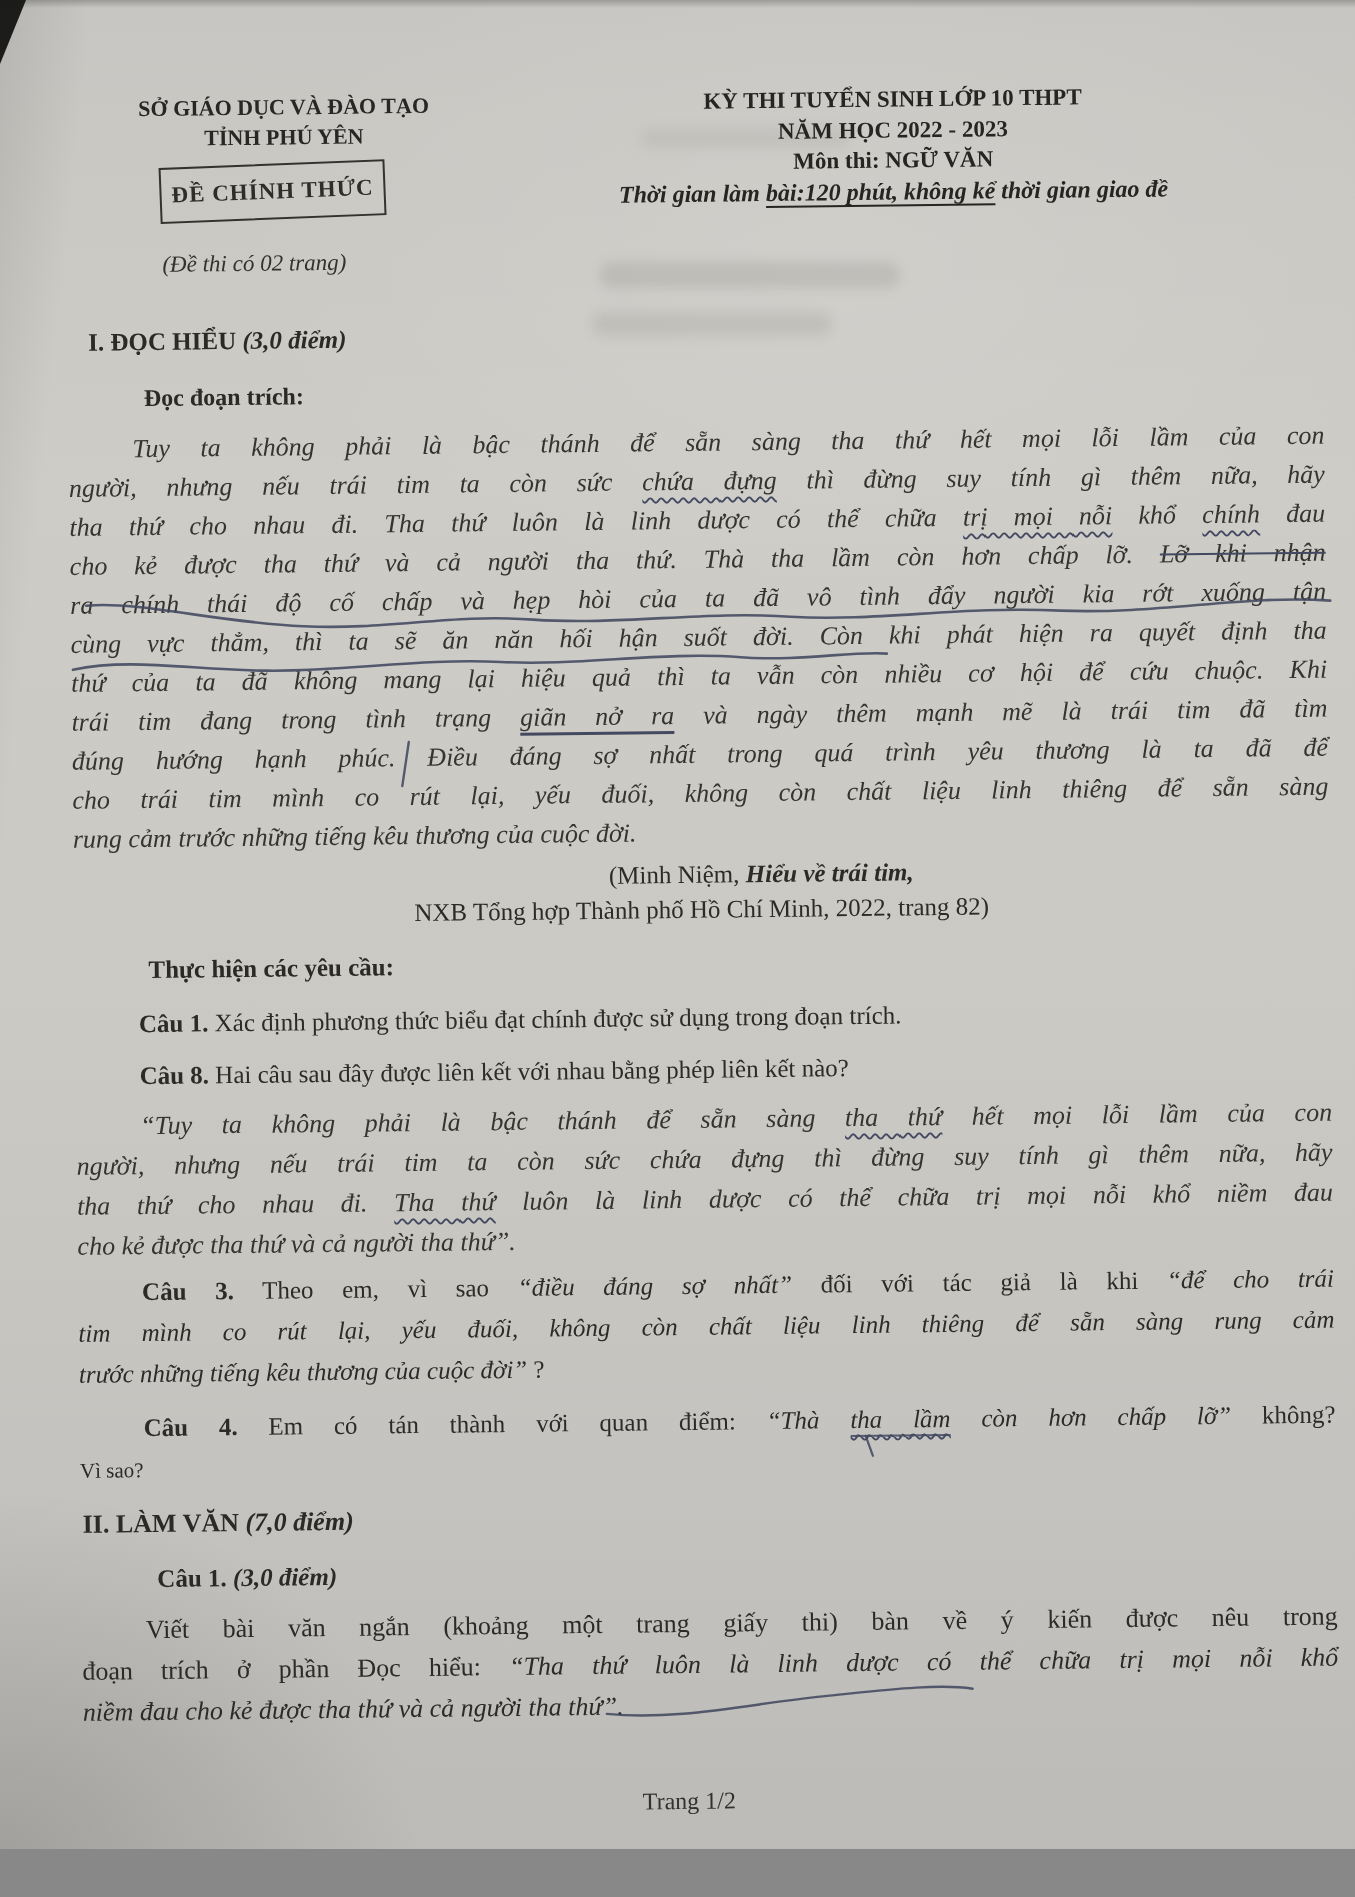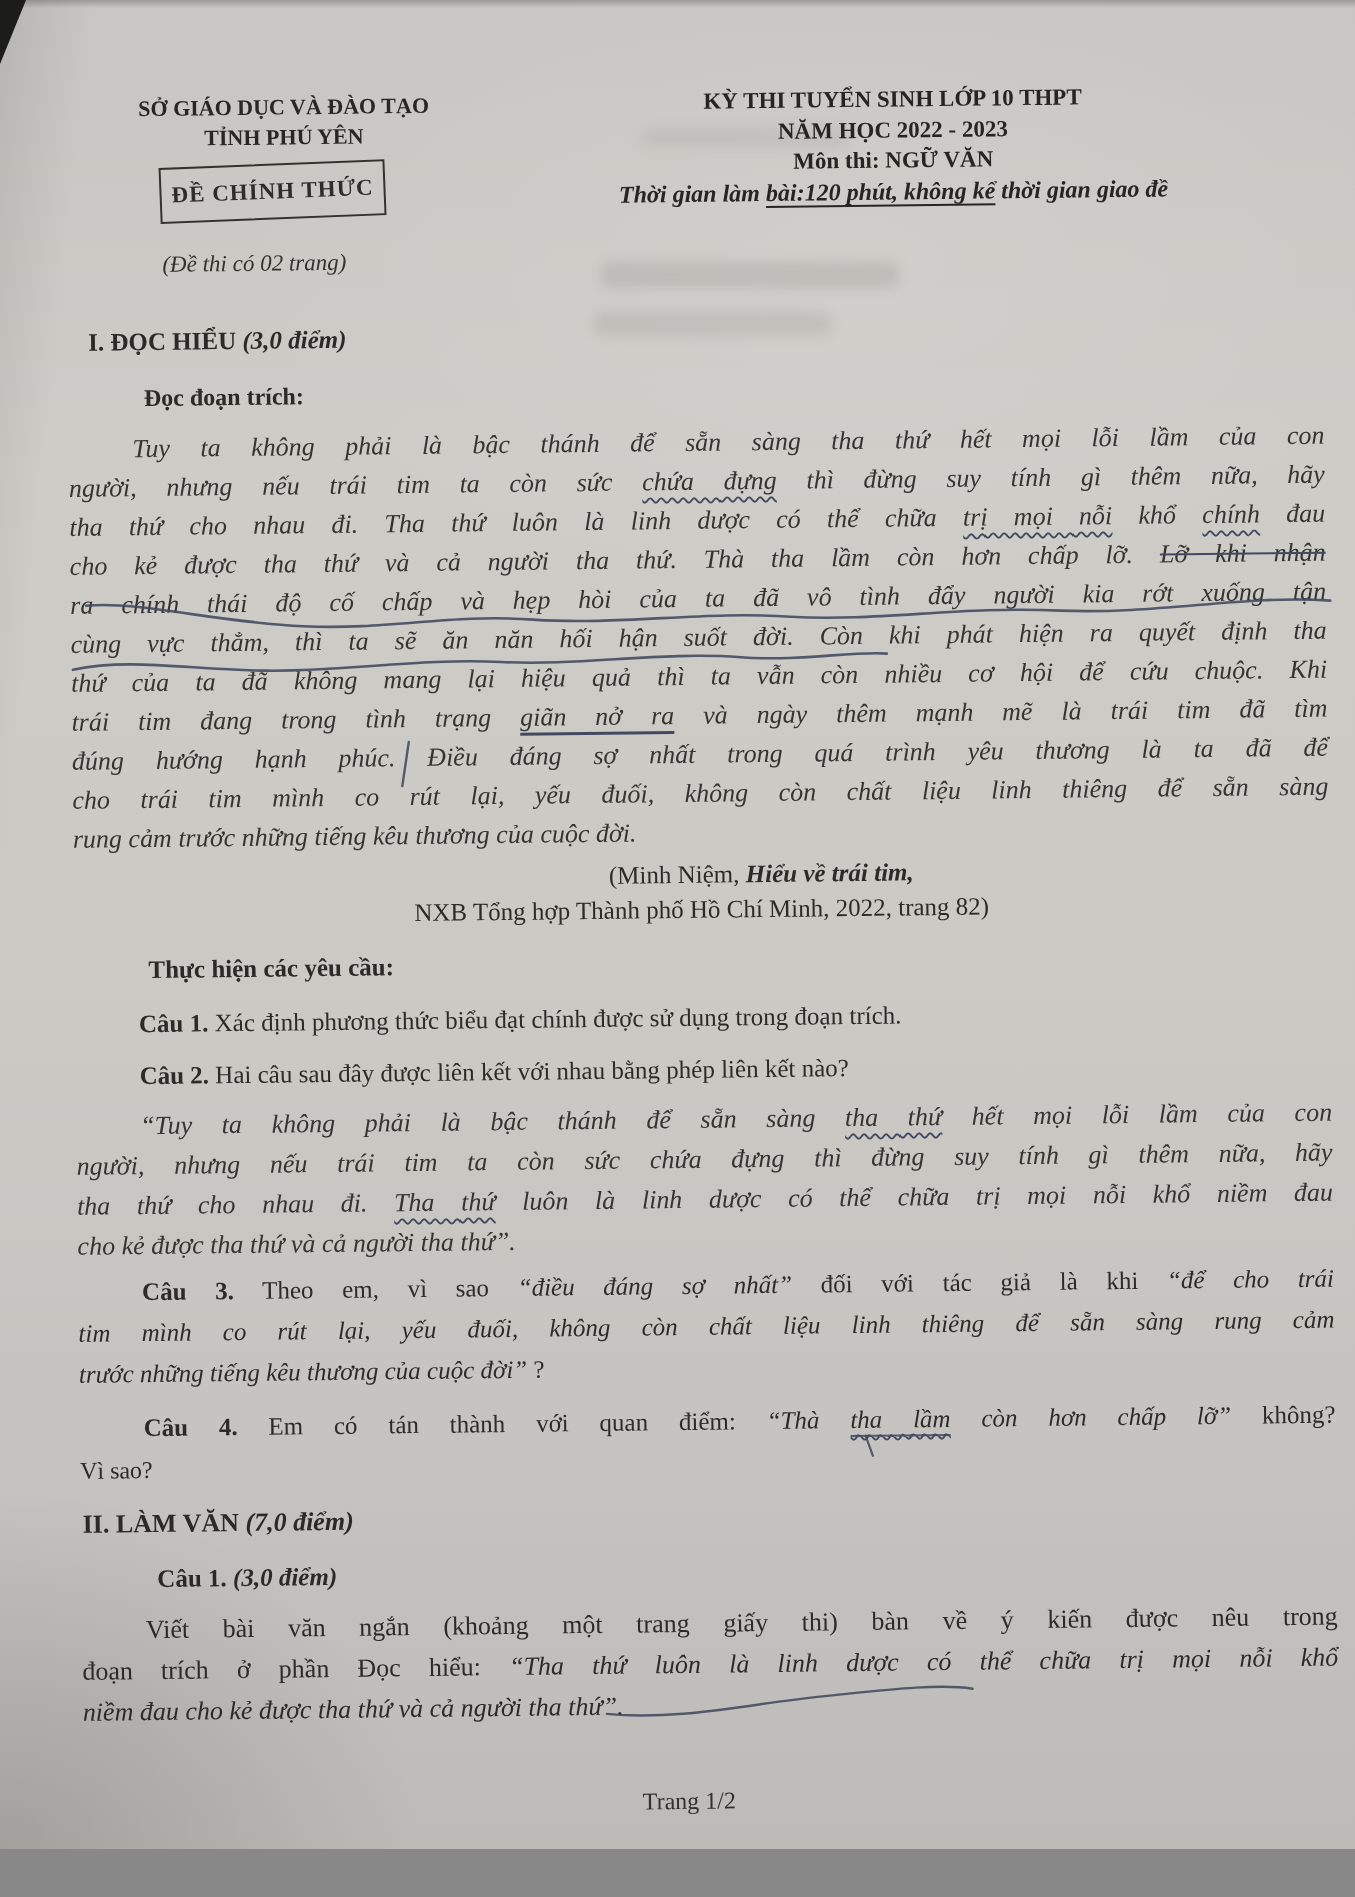--- a/index.html
+++ b/index.html
@@ -70,21 +70,21 @@
   .cite{left:72px;top:857px;width:1256px;text-align:center;font-size:25px;line-height:35px;color:#2c2b28;}
   .cite1{padding-left:120px;}
   .tasks-prompt{left:146px;top:944px;font-size:25px;line-height:40px;font-weight:700;}
 
   .q{width:1256px;left:72px;font-size:25px;line-height:40px;color:#2c2b28;}
   .q1{top:998px;}
   .q2{top:1050px;}
   .q2quote{left:72px;top:1100px;width:1256px;font-size:26px;line-height:40px;font-style:italic;color:#353431;}
   .q3{left:72px;top:1265px;width:1256px;font-size:25px;line-height:41px;color:#2c2b28;}
   .q4{top:1402px;}
-  .q4tail{left:72px;top:1444px;font-size:24px;line-height:40px;text-align:center;}
+  .q4tail{left:72px;top:1444px;font-size:21px;line-height:40px;text-align:center;}
 
   .sec2-head{left:74px;top:1498px;font-size:26px;line-height:40px;}
   .w-q1{left:148px;top:1553px;font-size:25px;line-height:40px;}
   .w-body{left:72px;top:1603px;width:1256px;font-size:26px;line-height:41px;color:#2c2b28;}
 
   .footer{left:0;top:1788px;width:1355px;text-align:center;font-size:24px;color:#33322f;}
 
   .smudge{position:absolute;border-radius:12px;filter:blur(6px);}
   .sm1{left:600px;top:262px;width:300px;height:26px;background:rgba(105,105,100,0.17);}
   .sm2{left:592px;top:312px;width:240px;height:24px;background:rgba(105,105,100,0.14);}
@@ -138,21 +138,21 @@
     </div>
 
     <div class="abs cite">
       <div class="cite1"><span>(Minh Niệm, </span><span class="bi">Hiểu về trái tim,</span></div>
       <div>NXB Tổng hợp Thành phố Hồ Chí Minh, 2022, trang 82)</div>
     </div>
 
     <div class="abs tasks-prompt">Thực hiện các yêu cầu:</div>
 
     <div class="abs q q1 ind"><span class="b">Câu 1.</span><span> Xác định phương thức biểu đạt chính được sử dụng trong đoạn trích.</span></div>
-    <div class="abs q q2 ind"><span class="b">Câu 2.</span><span> Hai câu sau đây được liên kết với nhau bằng phép liên kết nào?</span></div>
+    <div class="abs q q2 ind"><span class="b">Câu 8.</span><span> Hai câu sau đây được liên kết với nhau bằng phép liên kết nào?</span></div>
 
     <div class="abs q2quote">
       <div class="jline ind"><span>“Tuy ta không phải là bậc thánh để sẵn sàng </span><span class="pw">tha thứ</span><span> hết mọi lỗi lầm của con</span></div>
       <div class="jline"><span>người, nhưng nếu trái tim ta còn sức chứa đựng thì đừng suy tính gì thêm nữa, hãy</span></div>
       <div class="jline"><span>tha thứ cho nhau đi. </span><span class="pw">Tha thứ</span><span> luôn là linh dược có thể chữa trị mọi nỗi khổ niềm đau</span></div>
       <div class="noj"><span>cho kẻ được tha thứ và cả người tha thứ”.</span></div>
     </div>
 
     <div class="abs q3">
       <div class="jline ind"><span class="b">Câu 3.</span><span> Theo em, vì sao </span><span class="i">“điều đáng sợ nhất”</span><span> đối với tác giả là khi </span><span class="i">“để cho trái</span></div>

